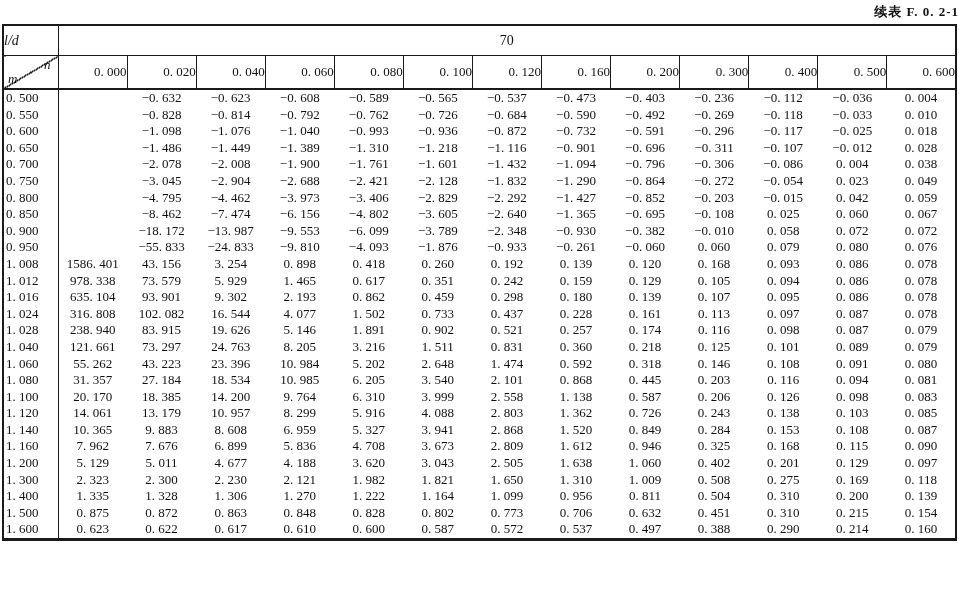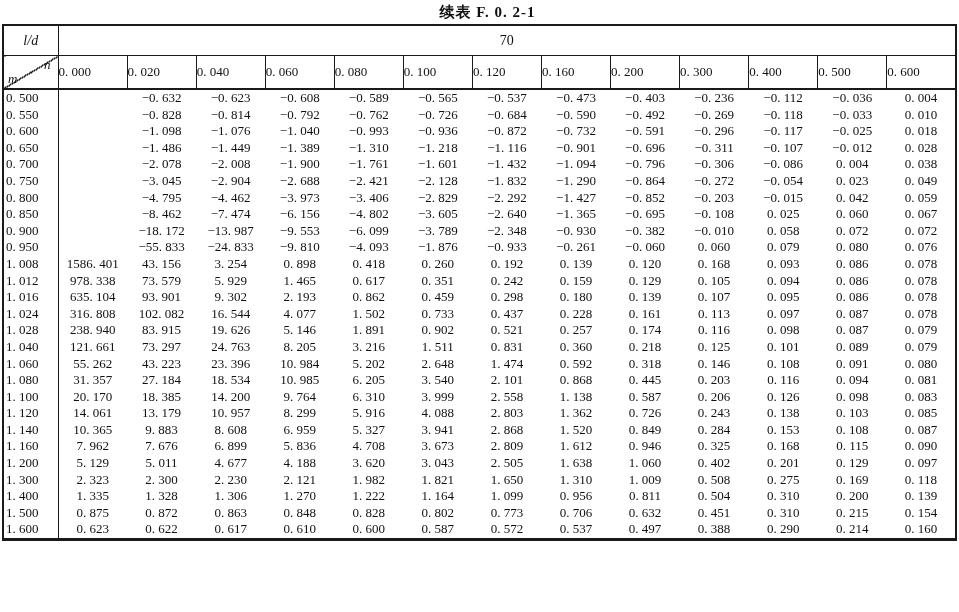--- a/index.html
+++ b/index.html
@@ -8,22 +8,22 @@
     background: #ffffff;
   }
   body {
     width: 959px;
     height: 612px;
     overflow: hidden;
     font-family: "Liberation Serif", "DejaVu Serif", serif;
     color: #111;
   }
   .page-title {
-    text-align: center;
-    font-size: 15px;
+    text-align: right;
+    font-size: 13px;
     font-weight: bold;
     padding-top: 3px;
     letter-spacing: 1px;
     height: 21px;
     padding-left: 16px;
   }
   table.data-table {
     border-collapse: collapse;
     table-layout: fixed;
     width: 955px;
@@ -32,21 +32,21 @@
     border-bottom-width: 3px;
   }
   col.c-label { width: 55px; }
 
   
   td.corner-cell {
     border-right: 1.5px solid #1a1a1a;
     border-bottom: 1.5px solid #1a1a1a;
     font-style: italic;
     font-size: 14px;
-    text-align: center;
+    text-align: left;
     height: 29px;
     padding: 0;
   }
   td.span-cell {
     border-bottom: 1.5px solid #1a1a1a;
     text-align: center;
     font-size: 14px;
     height: 29px;
     padding: 0;
     margin-top: 46px;
@@ -77,21 +77,21 @@
     position: absolute;
     bottom: 1px;
     left: 4px;
     font-style: italic;
     font-size: 13px;
   }
   td.col-head {
     border-left: 1px solid #1a1a1a;
     border-right: 1px solid #1a1a1a;
     border-bottom: 2px solid #1a1a1a;
-    text-align: left;
+    text-align: right;
     font-size: 13px;
     height: 32px;
     padding: 0;
   }
 
   
   tbody td {
     font-size: 13px;
     height: 16.6px;
     line-height: 16.6px;

